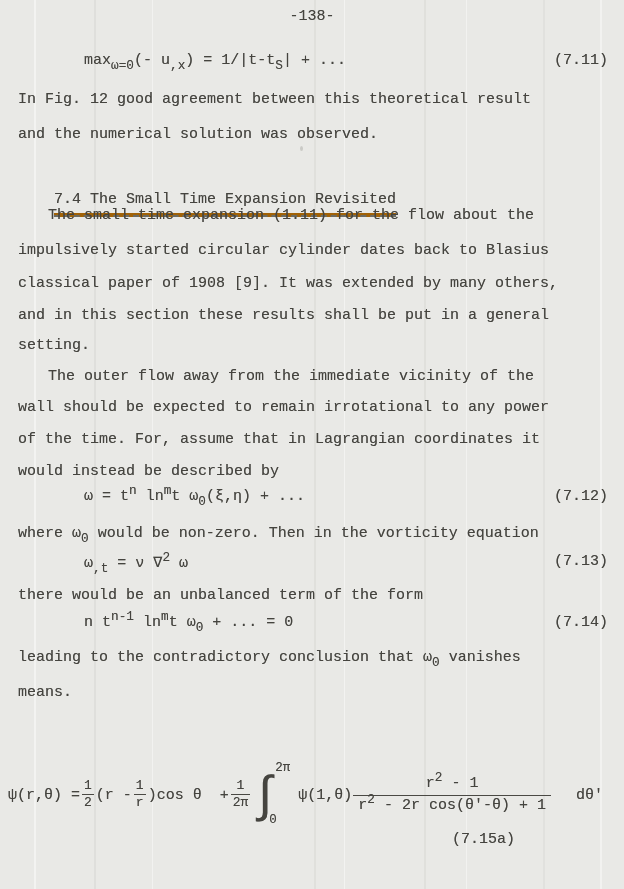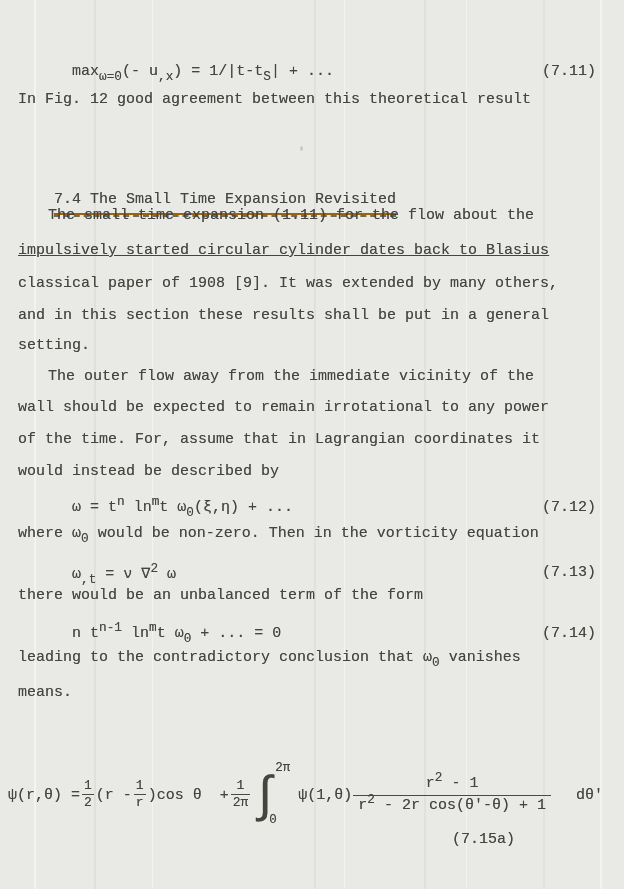--- a/index.html
+++ b/index.html
@@ -11,26 +11,26 @@
     font-size:15px;
     color:#45443f;
     overflow:hidden;
     text-shadow:0 0 0.6px rgba(70,70,66,0.55);
   }
   .streak { position:absolute; top:0; bottom:0; pointer-events:none; }
   .speck  { position:absolute; width:3px; height:5px; background:#b5b5b0; border-radius:50%; opacity:.6; }
   .line   { position:absolute; left:18px; white-space:pre; line-height:20px; }
   .indent { padding-left:30px; }
   .pageno { position:absolute; left:0; right:0; text-align:center; white-space:pre; }
-  .eq-row { position:absolute; left:0; right:0; height:26px;margin-top:11px; }
+  .eq-row { position:absolute; left:12px; right:0; height:26px; }
   .eq-body{ position:absolute; left:72px; white-space:pre; }
   .eq-num { position:absolute; left:542px; white-space:pre; }
   .seg-sup{ position:relative; top:-6px; font-size:0.85em; }
   .seg-sub{ position:relative; top:5px;  font-size:0.85em; }
-  .heading-text { display:inline-block; position:relative; border-bottom:2px solid #a16207; padding-bottom:3px; }
+  .heading-text { display:inline-block; position:relative; border-bottom:4px solid #a16207; padding-bottom:3px; }
   .heading-text::after {
     content:""; position:absolute; left:0; right:0; bottom:-4px;
     border-bottom:2px dashed #6c6b62;
   }
   
   .eq15 { position:absolute; left:8px; top:766px; display:flex; align-items:center; white-space:pre; }
   .eq15 > span { white-space:pre; }
   .frac { display:inline-flex; flex-direction:column; align-items:center; line-height:1.12; margin:0 2px; }
   .frac .fnum { padding:0 2px; }
   .frac .fden { border-top:1.4px solid #4a4944; padding:1px 2px 0; }
@@ -54,34 +54,36 @@
   <span class="streak" style="left:94px;width:2px;background:rgba(205,205,200,0.35);"></span>
   <span class="streak" style="left:152px;width:1px;background:rgba(255,255,255,0.4);"></span>
   <span class="streak" style="left:314px;width:2px;background:rgba(205,205,200,0.3);"></span>
   <span class="streak" style="left:344px;width:1px;background:rgba(255,255,255,0.45);"></span>
   <span class="streak" style="left:424px;width:2px;background:rgba(205,205,200,0.3);"></span>
   <span class="streak" style="left:466px;width:1px;background:rgba(255,255,255,0.4);"></span>
   <span class="streak" style="left:543px;width:2px;background:rgba(205,205,200,0.28);"></span>
   <span class="streak" style="left:600px;width:2px;background:rgba(255,255,255,0.4);"></span>
   <span class="speck" style="left:300px;top:146px;"></span>
 
+  <div class="pageno" style="top:8px;">-138-</div>
 
   <div class="eq-row" style="top:52px;">
     <span class="eq-body"><span>max</span><span class="seg-sub">ω=0</span><span>(- u</span><span class="seg-sub">,x</span><span>) = 1/|t-t</span><span class="seg-sub">S</span><span>| + ...</span></span>
     <span class="eq-num">(7.11)</span>
   </div>
 
   <div class="line" style="top:90px;">In Fig. 12 good agreement between this theoretical result</div>
+  <div class="line" style="top:125px;">and the numerical solution was observed.</div>
 
   <div class="line" style="top:170px;">
     <span class="heading-text">7.4 The Small Time Expansion Revisited</span>
   </div>
 
   <div class="line indent" style="top:206px;">The small time expansion (1.11) for the flow about the</div>
-  <div class="line" style="top:241px;text-decoration:underline;">impulsively started circular cylinder dates back to Blasius</div>
+  <div class="line" style="top:241px;">impulsively started circular cylinder dates back to Blasius</div>
   <div class="line" style="top:274px;">classical paper of 1908 [9]. It was extended by many others,</div>
   <div class="line" style="top:306px;">and in this section these results shall be put in a general</div>
   <div class="line" style="top:336px;">setting.</div>
 
   <div class="line indent" style="top:367px;">The outer flow away from the immediate vicinity of the</div>
   <div class="line" style="top:398px;">wall should be expected to remain irrotational to any power</div>
   <div class="line" style="top:430px;">of the time. For, assume that in Lagrangian coordinates it</div>
   <div class="line" style="top:462px;">would instead be described by</div>
 
   <div class="eq-row" style="top:488px;">

